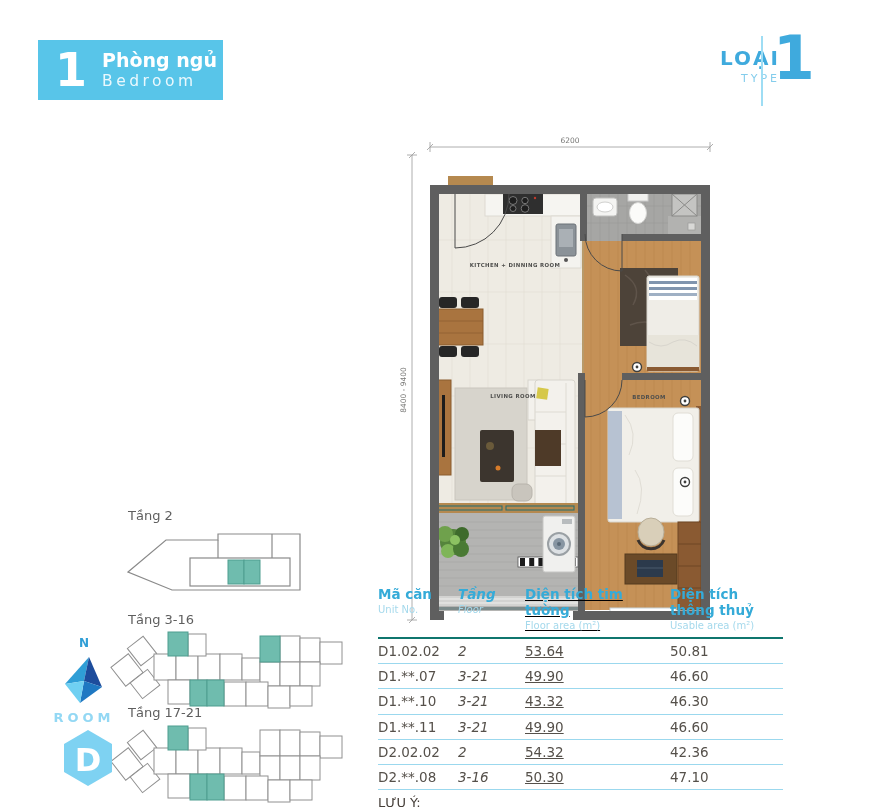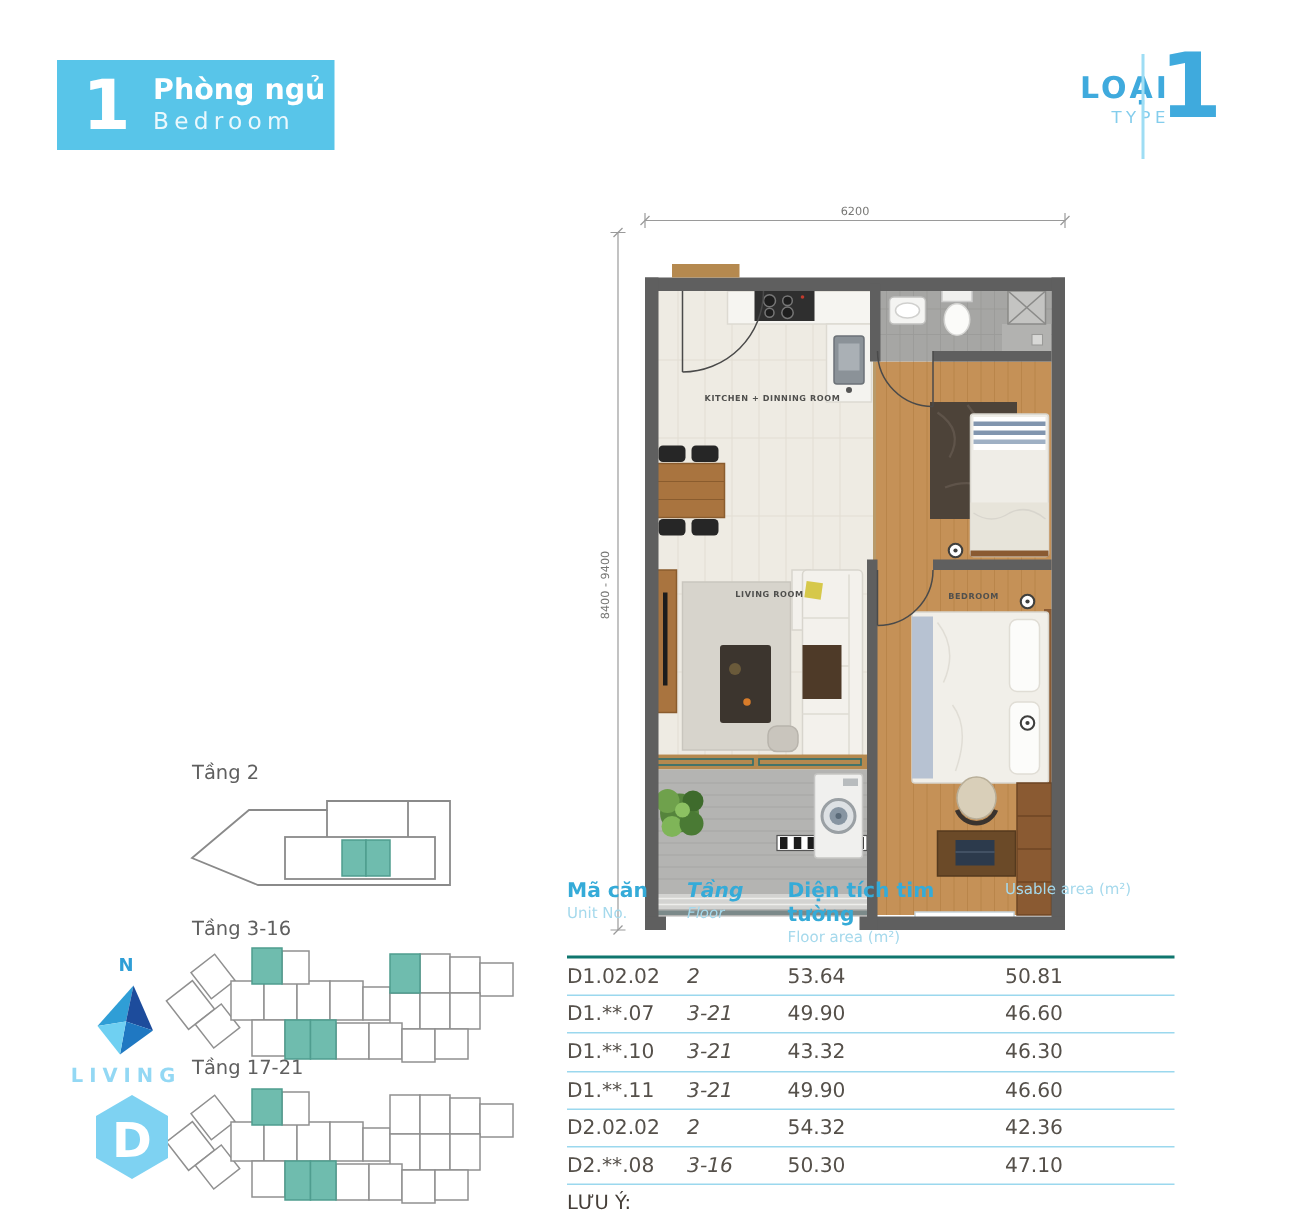--- a/index.html
+++ b/index.html
@@ -22,21 +22,21 @@
   .diag{position:absolute;}
   .north-label{position:absolute;left:58px;top:636px;width:52px;text-align:center;
                font-size:12px;font-weight:700;color:#2f9ed6;}
   .block-label{position:absolute;left:46px;top:710px;width:76px;text-align:center;
                font-size:13px;font-weight:700;color:#93d8f4;letter-spacing:4px;}
   
   .unit-table{position:absolute;left:378px;top:586px;width:405px;}
   .thead{display:flex;border-bottom:2px solid #0f766e;padding-bottom:6px;}
   .th .vn{font-size:13.5px;font-weight:700;color:#35abd8;}
   .th .en{font-size:10px;color:#a5d9ec;margin-top:2px;}
-  .c1{width:80px;} .c2{width:67px;font-style:italic;} .c3{width:145px;} .c4{flex:1;}
+  .c1{width:80px;} .c2{width:67px;font-style:italic;} .c3{width:145px;text-decoration:underline;} .c4{flex:1;}
   .trow{display:flex;align-items:center;height:24.2px;border-bottom:1.5px solid #9bd8ee;
         font-size:13.5px;color:#55504a;}
   .tnote-title{margin-top:5px;font-size:13px;font-weight:400;color:#453e38;}
   .tnote-body{margin-top:3px;font-size:9px;color:#6e665e;}
   svg{display:block;}
 </style>
 </head>
 <body>
 
 <div class="page">
@@ -351,41 +351,42 @@
     </g>
   </svg>
 
   <div class="north-label">N</div>
   <svg class="diag" style="left:58px;top:654px;" width="52" height="52" viewBox="0 0 52 52">
     <polygon points="31,3 26,27 7,30" fill="#2f9ed6"></polygon>
     <polygon points="31,3 44,33 26,27" fill="#1d4c9c"></polygon>
     <polygon points="44,33 22,49 26,27" fill="#1f78c2"></polygon>
     <polygon points="7,30 26,27 22,49" fill="#6fd0f2"></polygon>
   </svg>
-  <div class="block-label">LIVING</div>
+  <div class="block-label">ROOM</div>
   <svg class="diag" style="left:61px;top:728px;" width="54" height="60" viewBox="0 0 54 60">
     <polygon points="27,2 51,16 51,44 27,58 3,44 3,16" fill="#7ed2f2"></polygon>
     <text x="27" y="43" font-size="32" font-weight="700" fill="#ffffff" text-anchor="middle" font-family="'DejaVu Sans',sans-serif">D</text>
   </svg>
 
   <div class="unit-table">
     <div class="thead">
       <div class="th c1">
           <div class="vn">Mã căn</div>
           <div class="en">Unit No.</div>
         </div>
       <div class="th c2">
           <div class="vn">Tầng</div>
           <div class="en">Floor</div>
         </div>
       <div class="th c3">
           <div class="vn">Diện tích tim tường</div>
           <div class="en">Floor area (m²)</div>
         </div>
       <div class="th c4">
+          <div class="vn">Diện tích thông thuỷ</div>
           <div class="en">Usable area (m²)</div>
         </div>
     </div>
     <div class="trow">
       <span class="c1">D1.02.02</span>
         <span class="c2">2</span>
         <span class="c3">53.64</span>
         <span class="c4">50.81</span>
     </div>
     <div class="trow">

